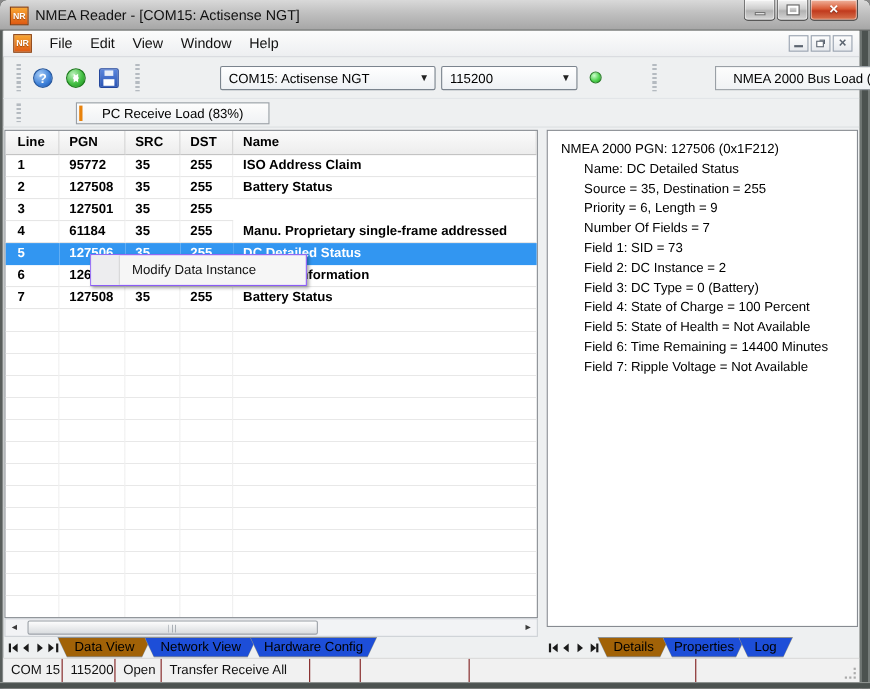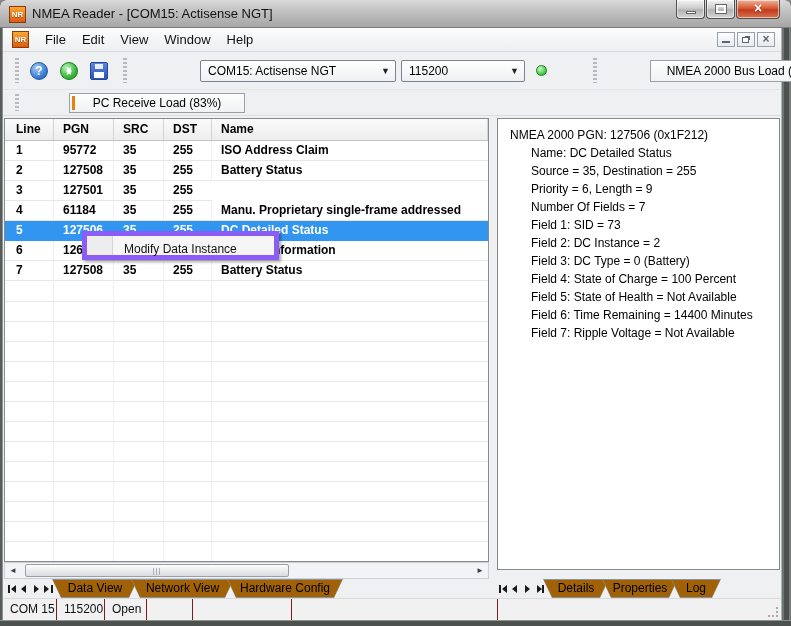--- a/index.html
+++ b/index.html
@@ -105,40 +105,40 @@
   .navbtn{position:relative;width:9px;height:9px;}
   .navbtn .tri{position:absolute;top:1px;width:0;height:0;border:4px solid transparent;}
   .navbtn .tri.l{left:1px;border-right:5px solid #1a1a1a;border-left:none;}
   .navbtn .tri.r{left:2px;border-left:5px solid #1a1a1a;border-right:none;}
   .navbtn .bar{position:absolute;top:1px;width:2px;height:8px;background:#1a1a1a;}
   .navbtn .bar.l{left:0;} .navbtn .bar.r{right:0;}
   .navbtn.first .tri.l{left:3px;}
   .navbtn.last .tri.r{left:0;}
   .tab{position:relative;height:19px;margin-left:-7px;background:#8d9296;
     clip-path:polygon(0 0,100% 0,calc(100% - 9px) 100%,9px 100%);}
-  .tab>span{position:absolute;inset:1px;background:#a16207;clip-path:polygon(0 0,100% 0,calc(100% - 8px) 100%,8px 100%);
+  .tab>span{position:absolute;inset:1px;background:#1d4ed8;clip-path:polygon(0 0,100% 0,calc(100% - 8px) 100%,8px 100%);
     font-size:12px;line-height:17px;text-align:center;color:#000;white-space:nowrap;}
   .tab.active>span{background:#a16207;font-weight:normal;}
   
   #right-pane{position:absolute;left:492px;top:0;width:286px;height:482px;}
   #details-box{position:absolute;left:2px;top:2px;width:283px;height:452px;background:#fff;border:1px solid #878b91;
     padding:7px 4px 0 12px;overflow:hidden;}
   #details-title{font-size:12px;line-height:18px;color:#000;white-space:nowrap;}
   .dline{font-size:12px;line-height:18px;padding-left:21px;color:#000;white-space:nowrap;}
 
   
   #statusbar{position:absolute;left:0;top:570px;width:778px;height:22px;background:#f1f1f1;
     border-top:1px solid #dadada;display:flex;}
   .scell{border-right:1px solid #7f1d1d;font-size:12px;line-height:21px;padding-left:7px;color:#111;white-space:nowrap;}
   #resize-grip{position:absolute;right:3px;bottom:3px;width:10px;height:10px;}
   #resize-grip i{position:absolute;width:2px;height:2px;background:#aaa;}
 
   
   #ctx-menu{position:absolute;left:82px;top:231px;width:197px;height:29px;background:#f6f6f6;
-    border:5px solid #8b5cf6;box-shadow:2px 2px 3px rgba(0,0,0,.35);z-index:50;}
+    border:1px solid #8b5cf6;box-shadow:2px 2px 3px rgba(0,0,0,.35);z-index:50;}
   #ctx-gutter{position:absolute;left:0;top:0;bottom:0;width:26px;background:#ededef;border-right:1px solid #d6d6d8;}
   .ctx-item{position:absolute;left:27px;right:0;top:0;bottom:0;font-size:12px;line-height:27px;padding-left:10px;color:#111;}
 </style>
 </head>
 <body>
 
 <div id="app">
 
   <div id="titlebar">
     <div id="title-icon" class="nr-icon">NR</div>
@@ -356,20 +356,21 @@
             <span>Log</span>
             </div>
         </div>
       </div>
     </div>
 
     <div id="statusbar">
       <div class="scell" style="width:54px">COM 15</div>
       <div class="scell" style="width:48px">115200</div>
       <div class="scell" style="width:42px">Open</div>
+      <div class="scell" style="width:135px">Transfer Receive All</div>
       <div class="scell" style="width:46px"></div>
       <div class="scell" style="width:99px"></div>
       <div class="scell" style="width:206px"></div>
       <div class="scell" style="flex:1;border-right:none"></div>
       <div id="resize-grip">
         <i style="right:0;bottom:0"></i>
           <i style="right:4px;bottom:0"></i>
         <i style="right:0;bottom:4px"></i>
           <i style="right:8px;bottom:0"></i>
           <i style="right:0;bottom:8px"></i>

